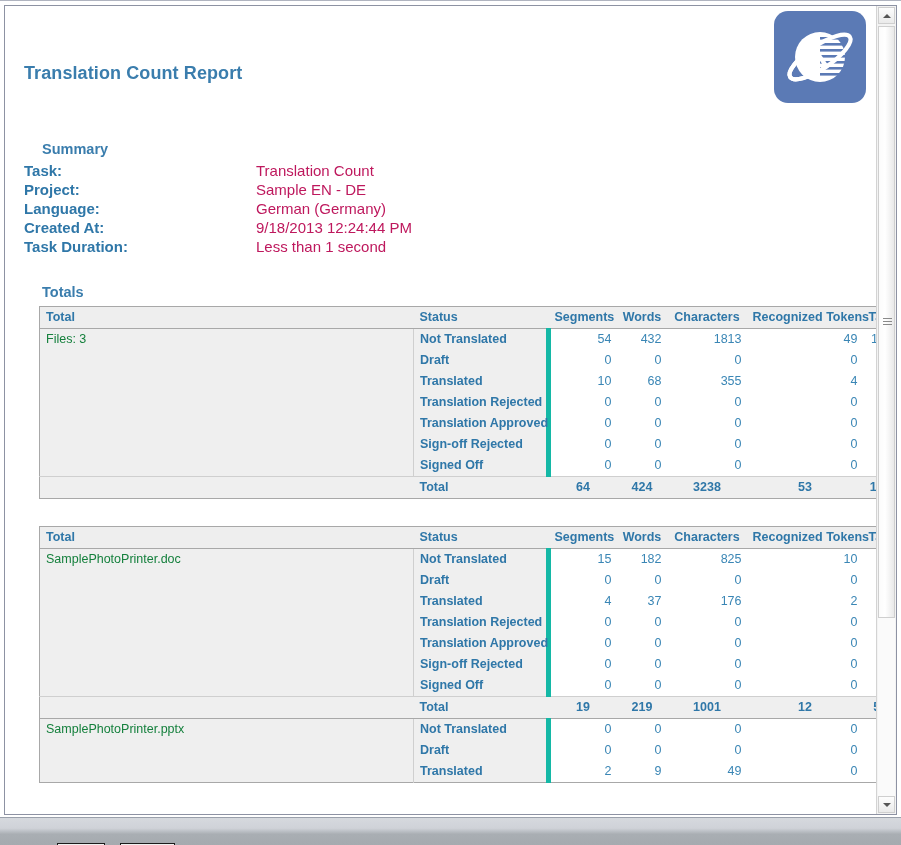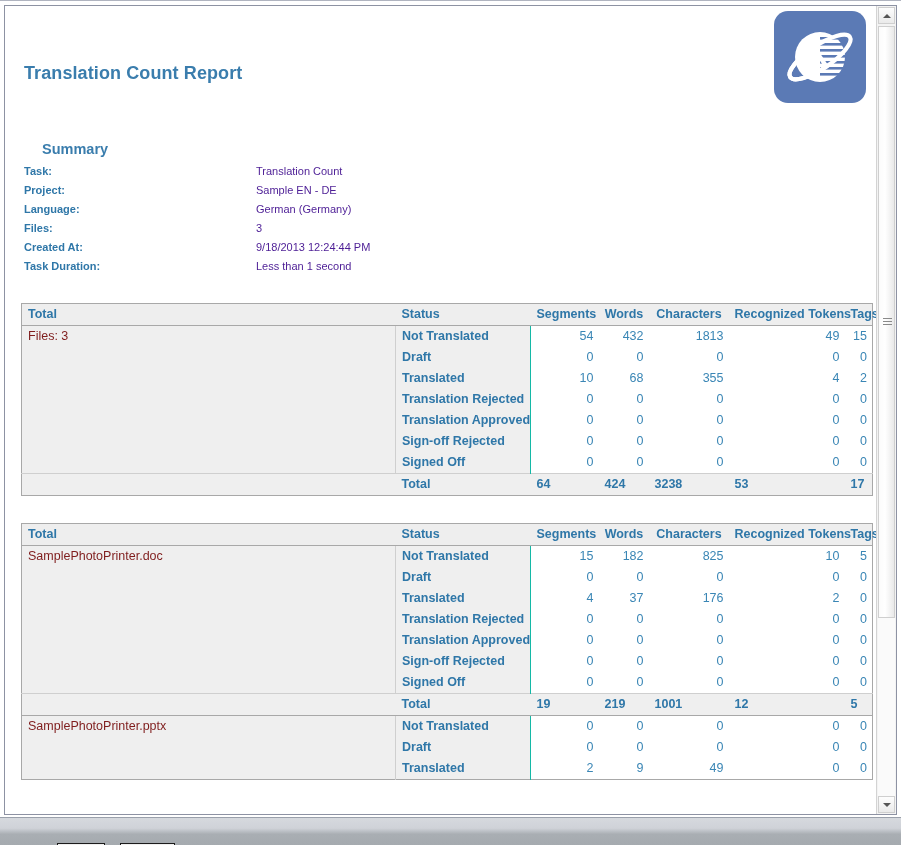--- a/index.html
+++ b/index.html
@@ -93,39 +93,39 @@
   #totals-section  { margin-top: 26px; }
   #filedetails-section { margin-top: 27px; }
 
   
   .summary-table {
     border-collapse: collapse;
     margin-left: 5px;
   }
   .summary-table td {
     padding: 0 0 3px 0;
-    font-size: 11px;
+    font-size: 15px;
     line-height: 16px;
     vertical-align: top;
   }
   .summary-label {
     color: #2f77a8;
     font-weight: bold;
     width: 232px;
   }
   .summary-value {
-    color: #4c1d95;
+    color: #be185d;
     font-weight: normal;
   }
 
   
   .data-table {
     border-collapse: collapse;
     width: 851px;
-    margin-left: 2px;
+    margin-left: 20px;
     table-layout: fixed;
     border: 1px solid #a8a8a8;
   }
   .data-table th {
     background: #eeeeee;
     color: #2f77a8;
     font-weight: bold;
     font-size: 12.5px;
     text-align: left;
     padding: 3px 6px 4px 6px;
@@ -136,45 +136,45 @@
 
   .data-table td {
     font-size: 12.5px;
     padding: 2px 6px 2px 6px;
     vertical-align: top;
     line-height: 17px;
   }
 
   td.filecell {
     background: #efefef;
-    color: #7f1d1d;
+    color: #15803d;
     border-right: 1px solid #cfcfcf;
     white-space: nowrap;
   }
   td.statuscell {
     background: #efefef;
     color: #2f77a8;
     font-weight: bold;
-    border-right: 1px solid #14b8a6;
+    border-right: 5px solid #14b8a6;
     white-space: nowrap;
   }
   td.numcell {
     background: #ffffff;
     color: #3a86b5;
     text-align: right;
     padding-right: 5px;
   }
 
   tr.total-row td {
     background: #efefef;
     color: #2f77a8;
     font-weight: bold;
     border-top: 1px solid #cfcfcf;
   }
-  tr.total-row td.numcell { text-align: left; }
+  tr.total-row td.numcell { text-align: center; }
   tr.group-end td { border-bottom: 1px solid #a8a8a8; }
 
   
   col.c-file   { width: 374px; }
   col.c-status { width: 135px; }
   col.c-seg    { width: 68px; }
   col.c-words  { width: 50px; }
   col.c-chars  { width: 80px; }
   col.c-recog  { width: 116px; }
   col.c-tags   { width: 28px; }
@@ -310,36 +310,33 @@
                 </tr>
                 <tr>
                   <td class="summary-label">Project:</td>
                   <td class="summary-value">Sample EN - DE</td>
                 </tr>
                 <tr>
                   <td class="summary-label">Language:</td>
                   <td class="summary-value">German (Germany)</td>
                 </tr>
                 <tr>
-                  <td class="summary-label">Files:</td>
-                  <td class="summary-value">3</td>
-                </tr>
-                <tr>
                   <td class="summary-label">Created At:</td>
                   <td class="summary-value">9/18/2013 12:24:44 PM</td>
                 </tr>
                 <tr>
                   <td class="summary-label">Task Duration:</td>
                   <td class="summary-value">Less than 1 second</td>
                 </tr>
               </tbody>
             </table>
           </div>
 
           <div id="totals-section">
+            <div class="section-title">Totals</div>
             <table class="data-table">
               <colgroup>
                 <col class="c-file">
                   <col class="c-status">
                   <col class="c-seg">
                 <col class="c-words">
                   <col class="c-chars">
                   <col class="c-recog">
                   <col class="c-tags">
               </colgroup>

